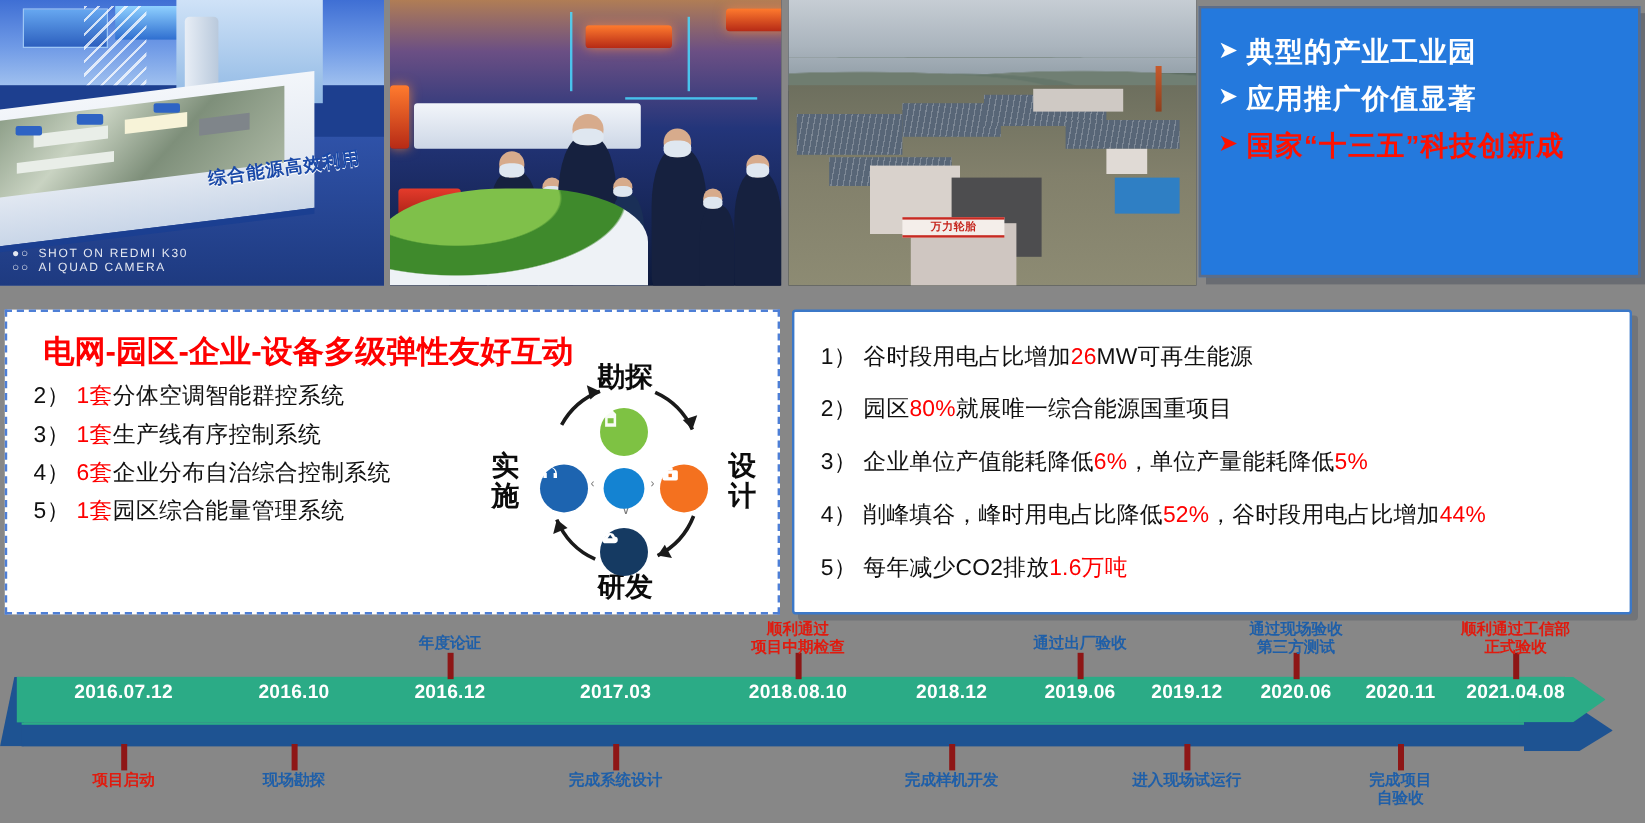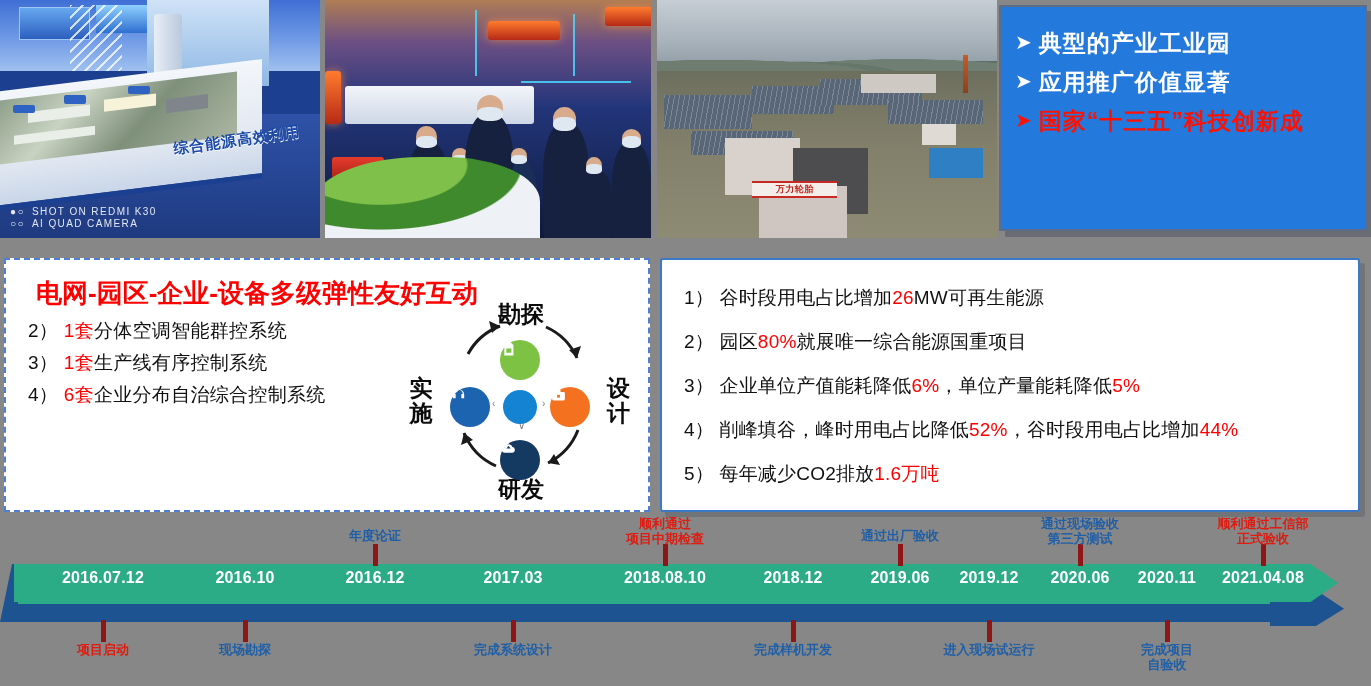--- a/index.html
+++ b/index.html
@@ -299,20 +299,24 @@
         <span class="hl">1套</span><span>分体空调智能群控系统</span>
       </li>
       <li>
         <span class="num">3）</span>
         <span class="hl">1套</span><span>生产线有序控制系统</span>
       </li>
       <li>
         <span class="num">4）</span>
         <span class="hl">6套</span><span>企业分布自治综合控制系统</span>
       </li>
+      <li>
+        <span class="num">5）</span>
+        <span class="hl">1套</span><span>园区综合能量管理系统</span>
+      </li>
     </ul>
 
     <div id="cycle">
       <svg width="228" height="200" viewBox="0 0 228 200">
         <path d="M62 52 A 62 62 0 0 1 94 24" fill="none" stroke="#1a1a1a" stroke-width="3"></path>
         <polygon points="94,24 83,19 86,31" fill="#1a1a1a"></polygon>
         <path d="M140 25 A 62 62 0 0 1 171 56" fill="none" stroke="#1a1a1a" stroke-width="3"></path>
         <polygon points="171,56 175,44 163,48" fill="#1a1a1a"></polygon>
         <path d="M172 128 A 62 62 0 0 1 142 161" fill="none" stroke="#1a1a1a" stroke-width="3"></path>
         <polygon points="142,161 154,163 148,152" fill="#1a1a1a"></polygon>

